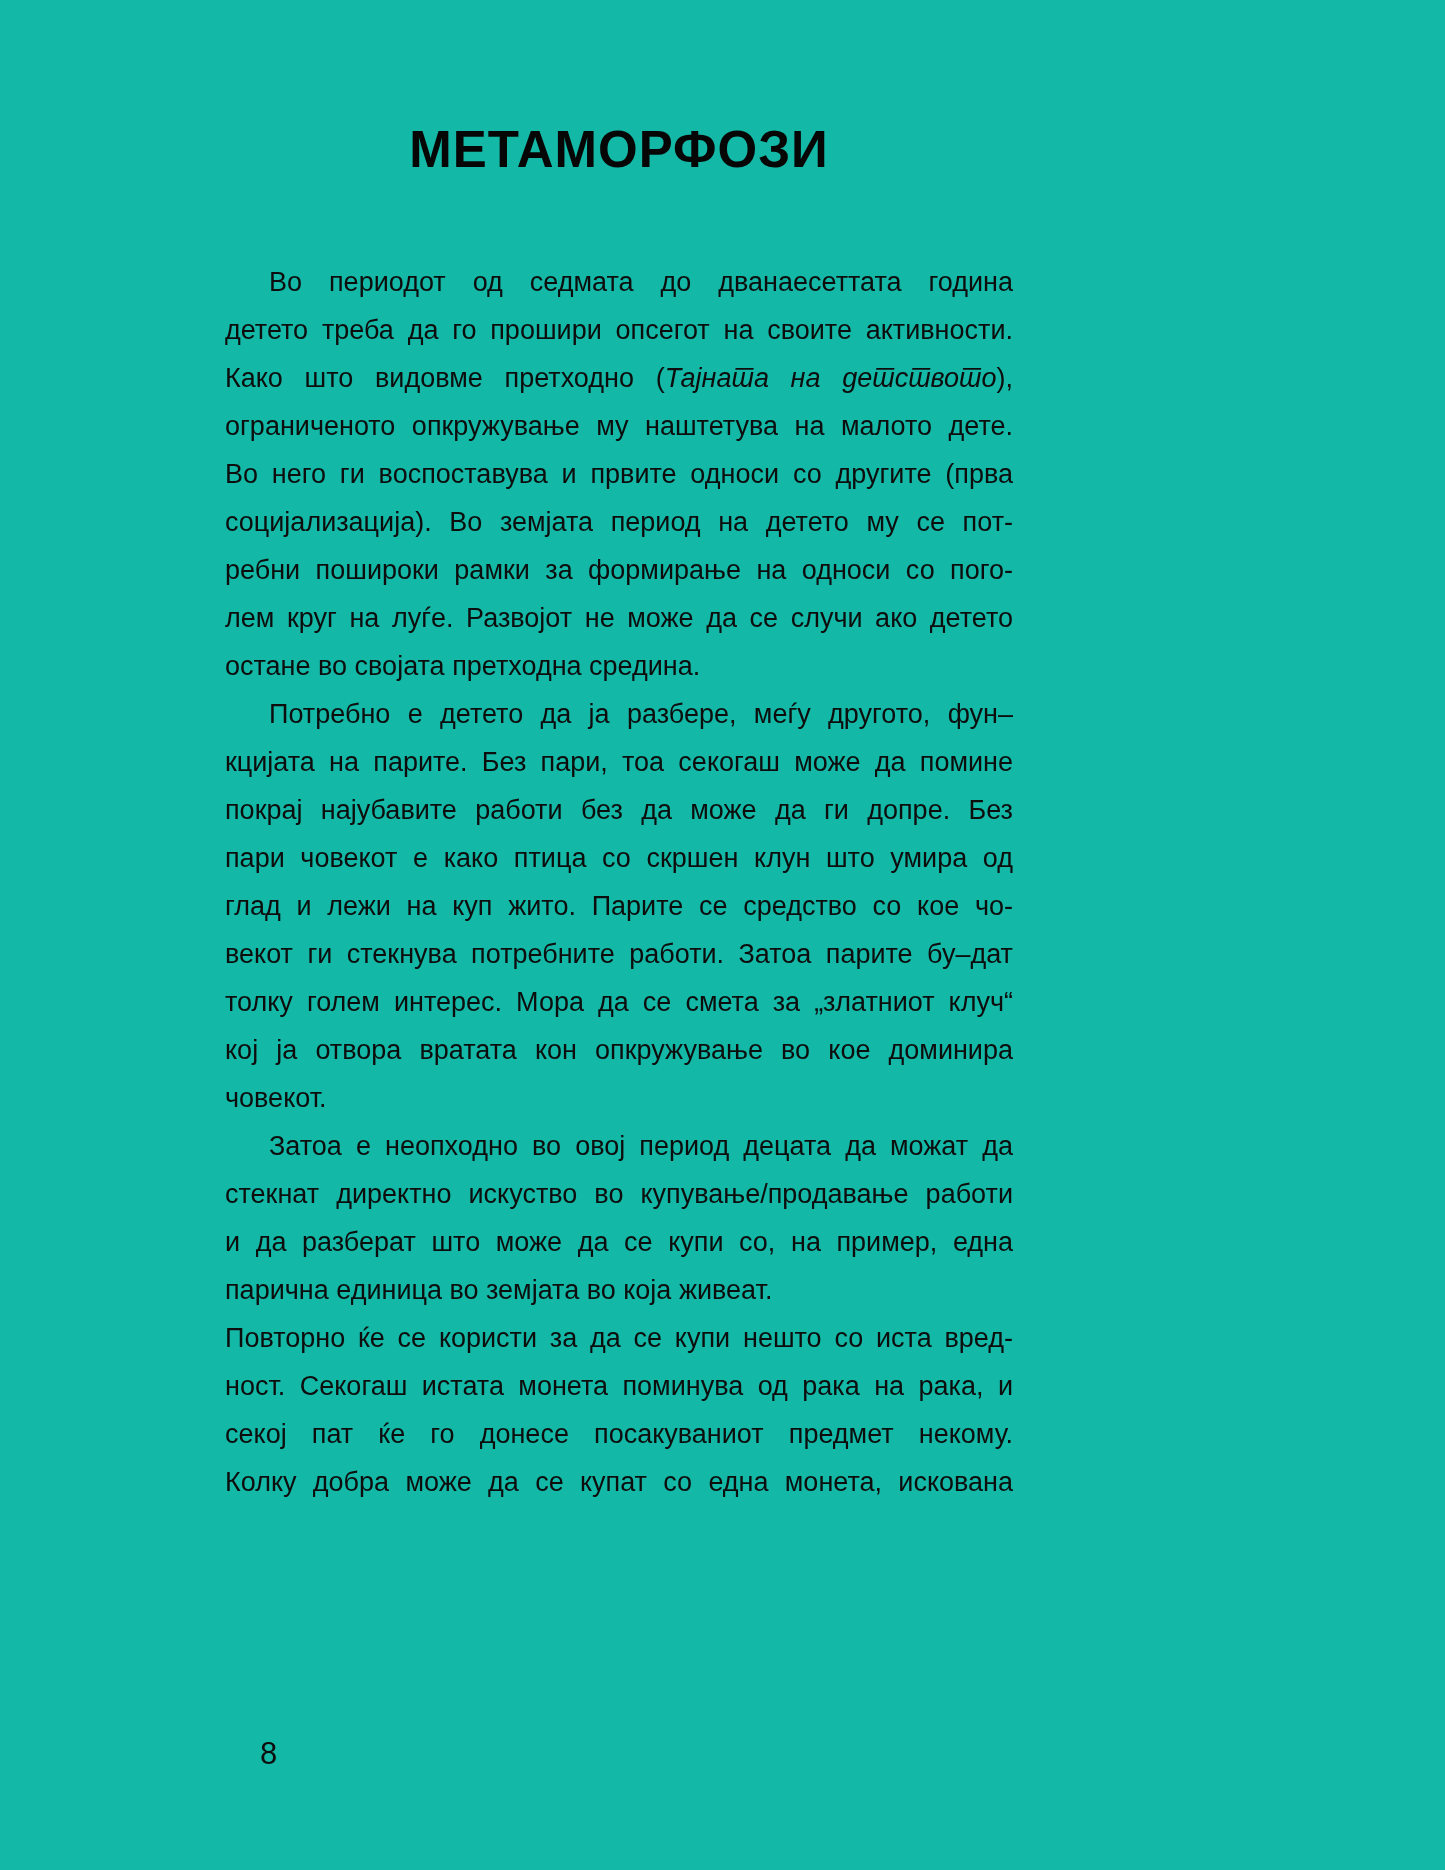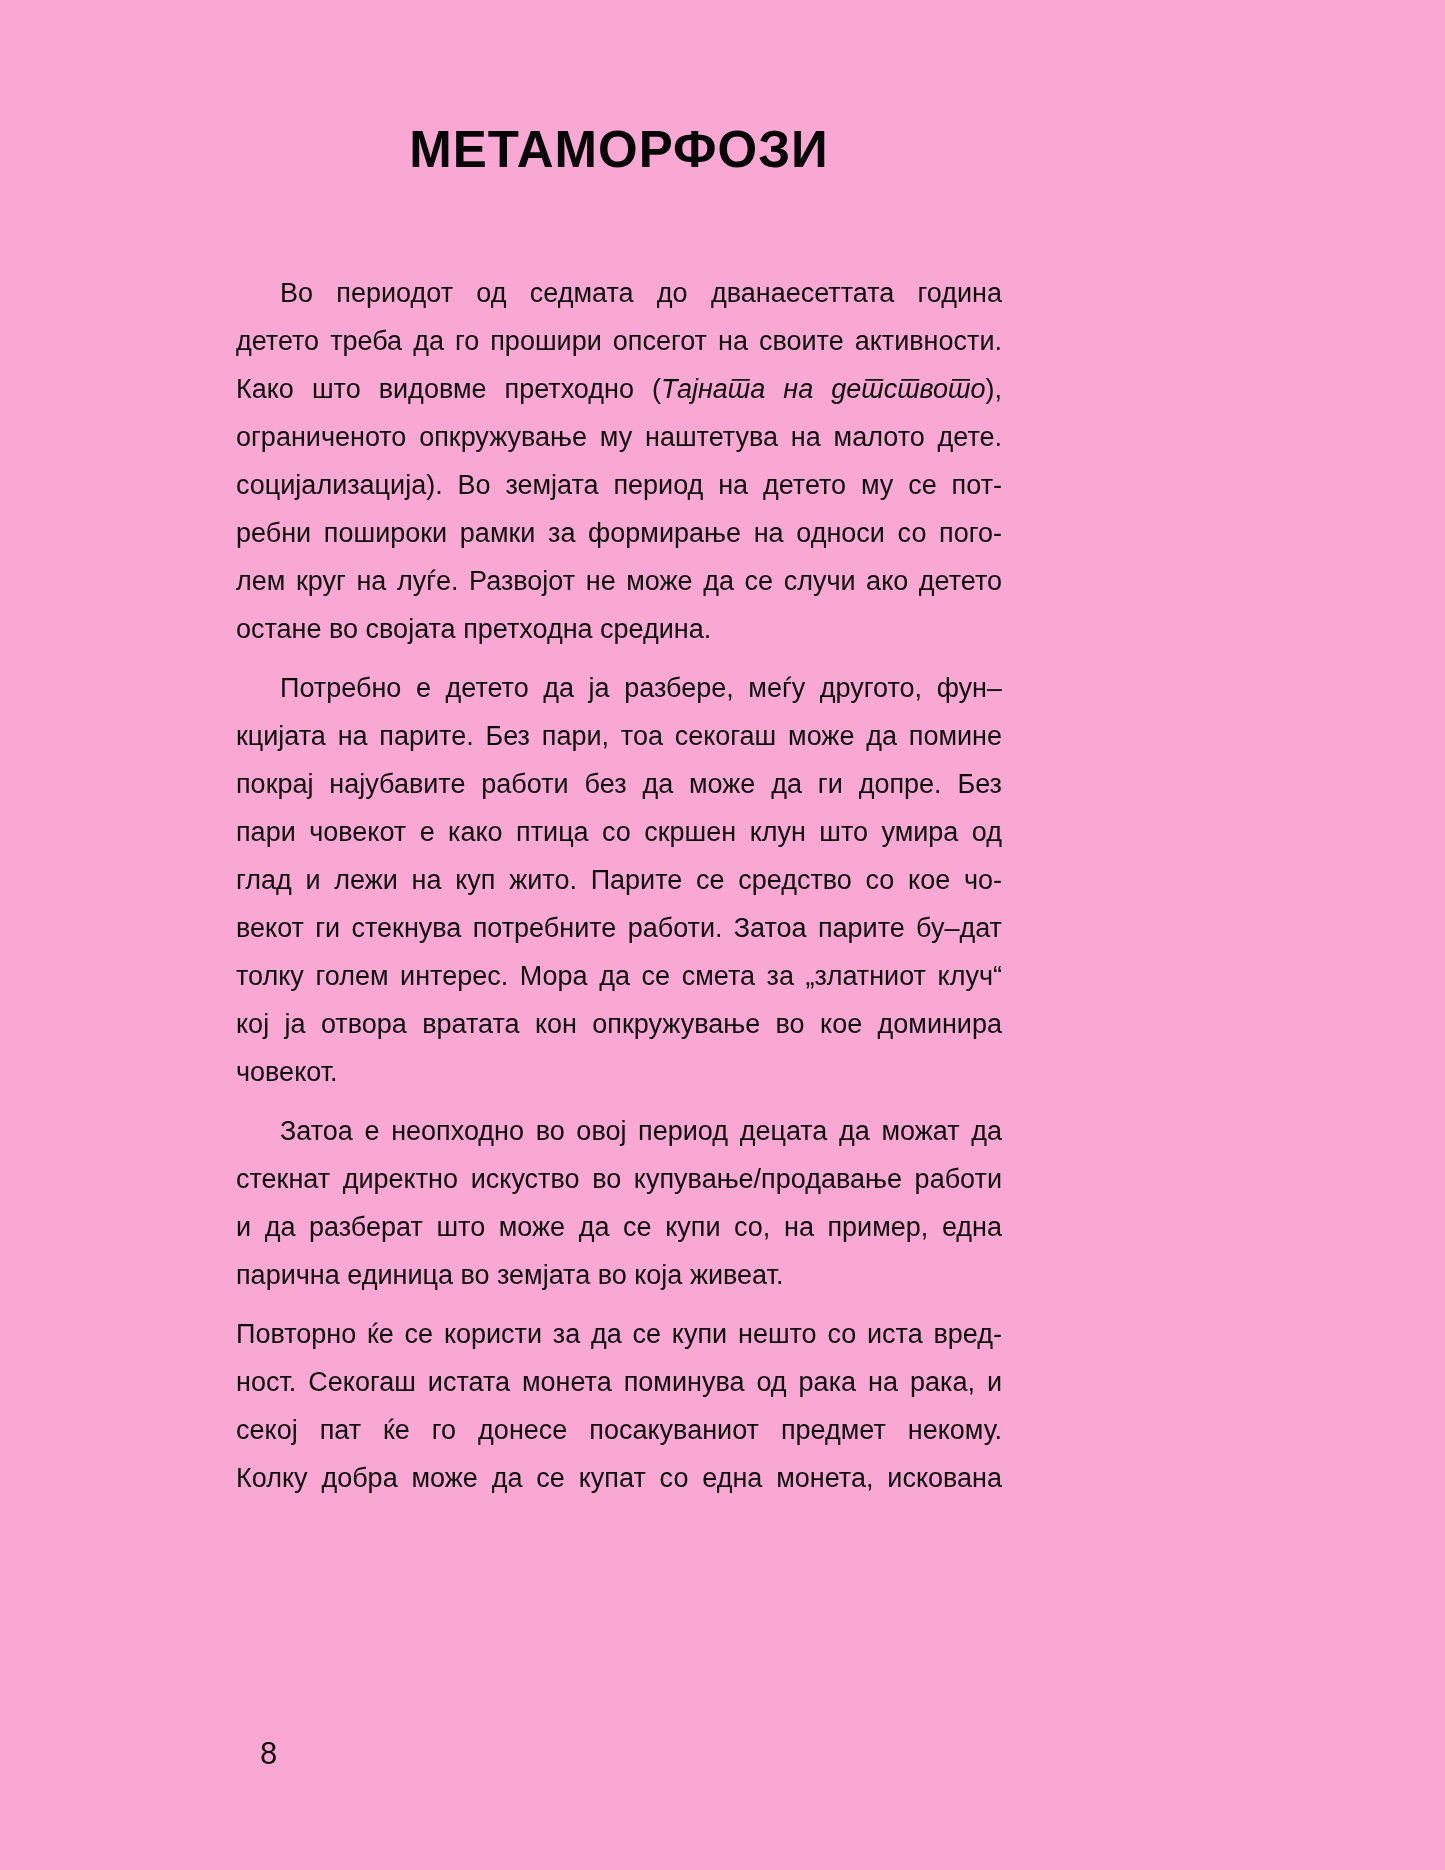--- a/index.html
+++ b/index.html
@@ -4,21 +4,21 @@
 <style>
   html, body {
     margin: 0;
     padding: 0;
     background: #ffffff;
   }
   .page {
     position: relative;
     width: 1445px;
     height: 1870px;
-    background: #f9a8d4;
+    background: #14b8a6;
     color: #0d0d0d;
     font-family: "Liberation Sans", sans-serif;
     overflow: hidden;
   }
   .chapter-title {
     position: absolute;
     left: 225px;
     top: 120px;
     width: 788px;
     text-align: center;
@@ -29,21 +29,21 @@
   }
   .body-text {
     position: absolute;
     left: 225px;
     top: 258px;
     width: 788px;
     font-size: 27px;
     line-height: 48px;
     color: #0d0d0d;
   }
-  .paragraph { margin: 11px; }
+  .paragraph { margin: 0; }
   .line {
     white-space: nowrap;
     text-align: justify;
     text-align-last: justify;
     text-justify: inter-word;
   }
   .line.last {
     text-align: center;
     text-align-last: left;
   }
@@ -62,20 +62,21 @@
 
 <div class="page">
   <div class="chapter-title">МЕТАМОРФОЗИ</div>
 
   <div class="body-text">
       <div class="paragraph">
         <div class="line indent">Во периодот од седмата до дванаесеттата година</div>
         <div class="line">детето треба да го прошири опсегот на своите активности.</div>
         <div class="line"><span>Како што видовме претходно (</span><span class="italic">Тајната на детството</span><span>),</span></div>
         <div class="line">ограниченото опкружување му наштетува на малото дете.</div>
+        <div class="line">Во него ги воспоставува и првите односи со другите (прва</div>
         <div class="line">социјализација). Во земјата период на детето му се пот-</div>
         <div class="line">ребни пошироки рамки за формирање на односи со пого-</div>
         <div class="line">лем круг на луѓе. Развојот не може да се случи ако детето</div>
         <div class="line last">остане во својата претходна средина.</div>
       </div>
       <div class="paragraph">
         <div class="line indent">Потребно е детето да ја разбере, меѓу другото, фун–</div>
         <div class="line">кцијата на парите. Без пари, тоа секогаш може да помине</div>
         <div class="line">покрај најубавите работи без да може да ги допре. Без</div>
         <div class="line">пари човекот е како птица со скршен клун што умира од</div>

